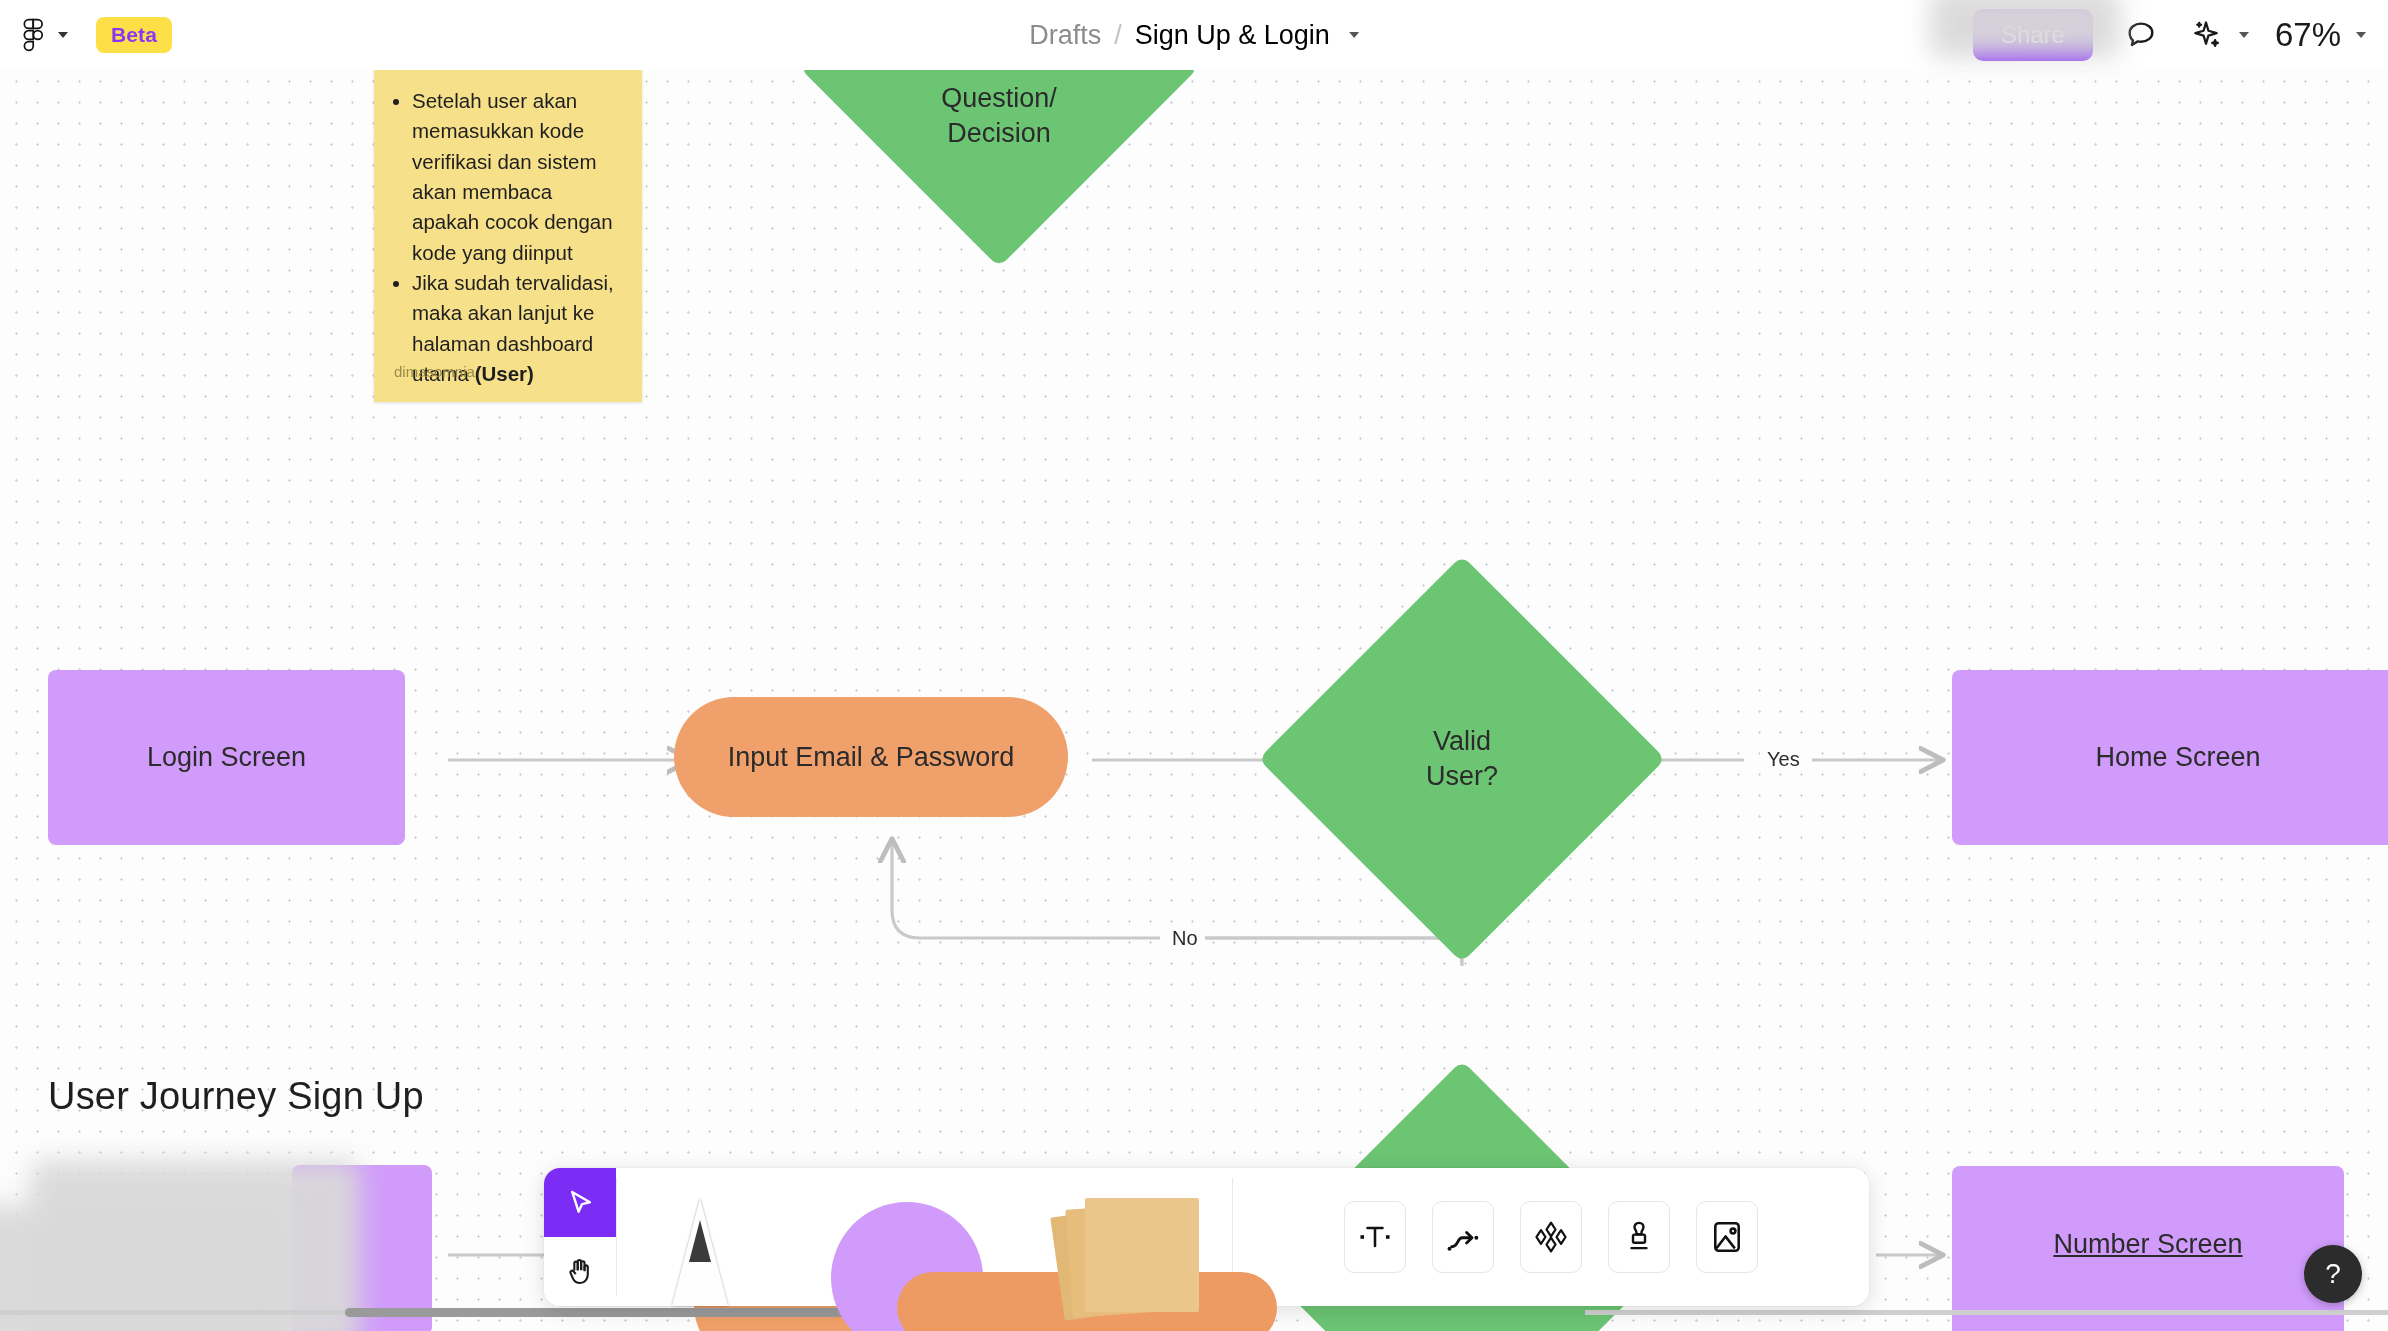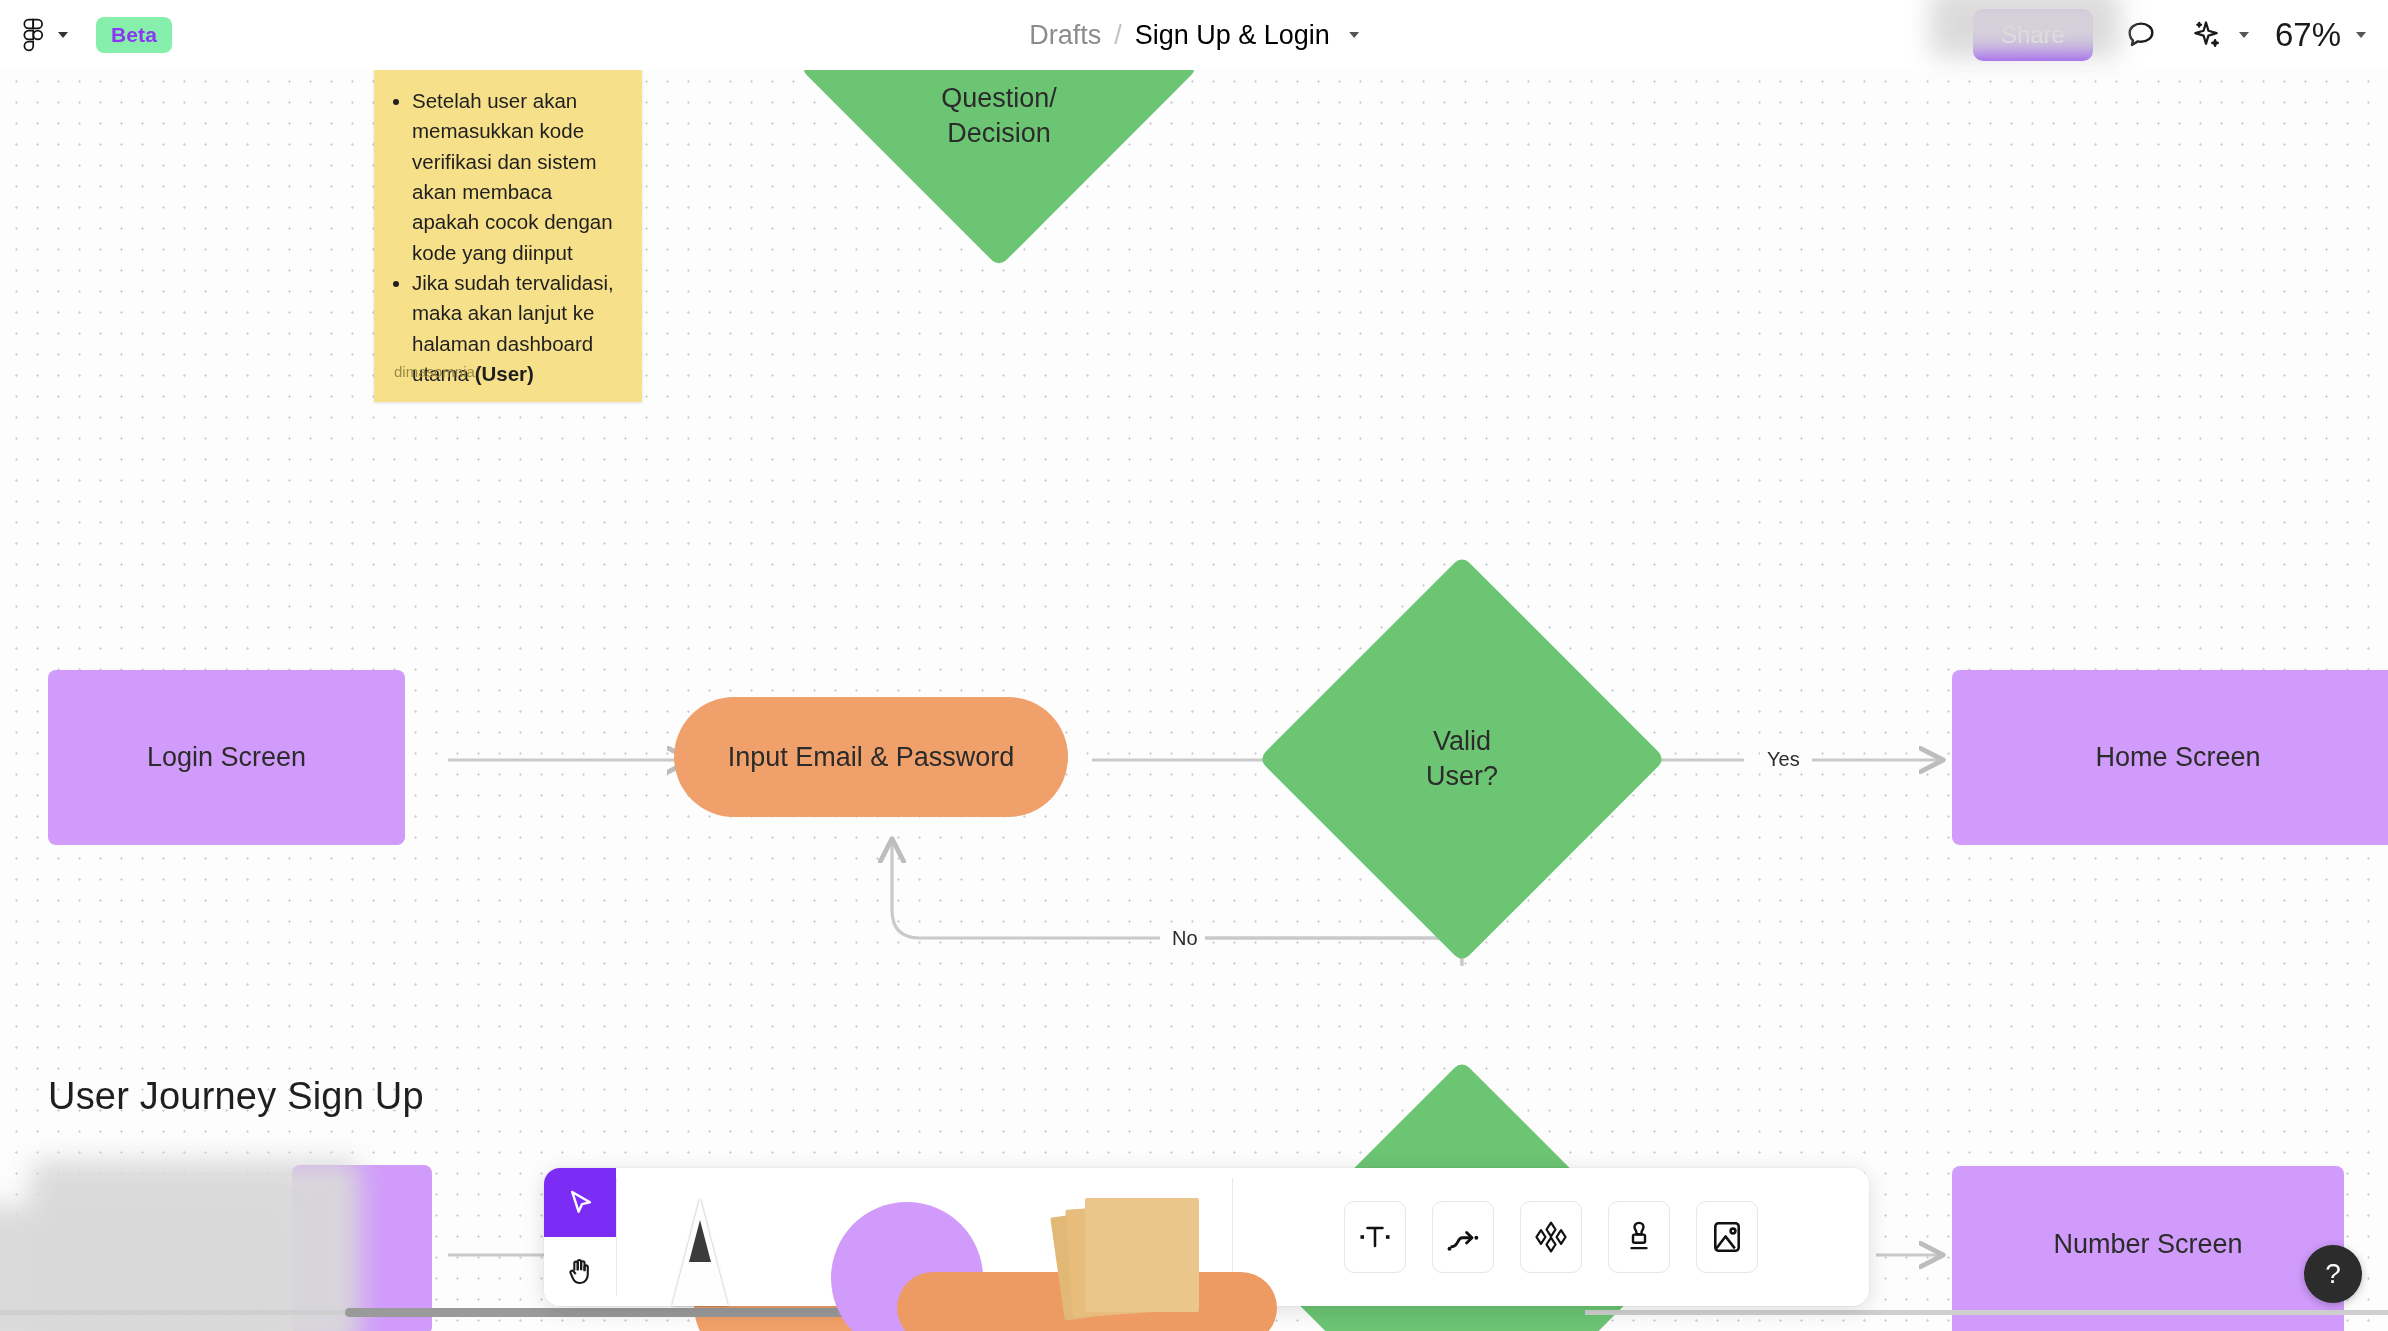--- a/index.html
+++ b/index.html
@@ -35,21 +35,21 @@
   .caret {
     width: 0; height: 0;
     border-left: 5.5px solid transparent;
     border-right: 5.5px solid transparent;
     border-top: 6px solid #333;
     margin-left: 6px;
   }
   .caret.light { border-top-color: #555; }
   .beta-badge {
     margin-left: 22px;
-    background: #86efac;
+    background: #fde047;
     color: #8A38F5;
     font-size: 21px;
     font-weight: 600;
     padding: 6px 15px;
     border-radius: 8px;
     letter-spacing: .1px;
   }
   #topbar-center {
     position: absolute;
     left: 50%; transform: translateX(-50%);
@@ -337,21 +337,21 @@
     <defs>
       <marker id="ah2" markerWidth="9" markerHeight="9" refX="7.2" refY="4.5" orient="auto">
         <path d="M0,0.6 L7.6,4.5 L0,8.4" fill="none" stroke="#bdbdbd" stroke-width="1.5" stroke-linecap="round" stroke-linejoin="round"></path>
       </marker>
     </defs>
     <line x1="448" y1="35" x2="545" y2="35" stroke="#c9c9c9" stroke-width="3.2"></line>
     <line x1="1876" y1="35" x2="1942" y2="35" stroke="#c9c9c9" stroke-width="3.2" marker-end="url(#ah2)"></line>
   </svg>
 
   <div class="node rect" style="left:1952px; top:1166px; width:392px; height:175px;">
-    <span style="margin-top:-18px;">Number Screen</span>
+    <span style="margin-top:-18px;text-decoration:underline;">Number Screen</span>
   </div>
 
   <div class="blur-artifact" style="left:30px; top:1160px; width:330px; height:190px; border-radius:14px;"></div>
   <div class="blur-artifact" style="left:-40px; top:1205px; width:330px; height:150px; border-radius:14px;"></div>
 
 </div>
 
 <div class="hscroll-track" style="left:0px; width:740px;"></div>
 <div class="hscroll" style="left:345px; width:610px;"></div>
 <div class="hscroll-track" style="left:1585px; width:803px;"></div>

